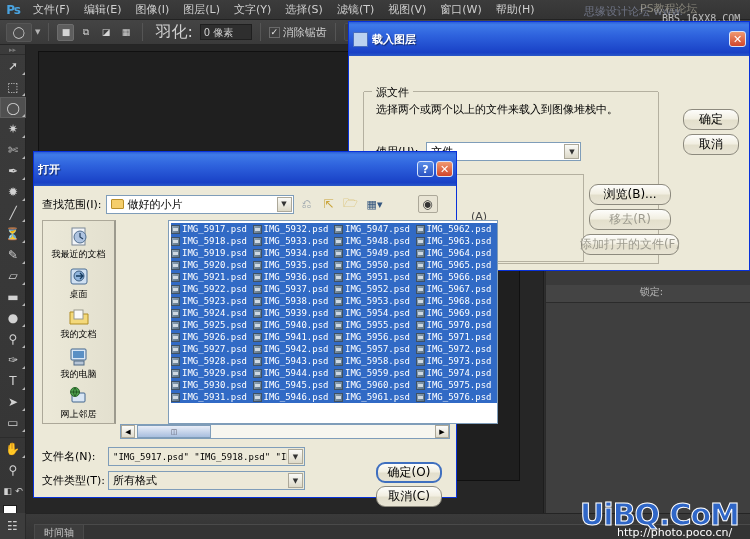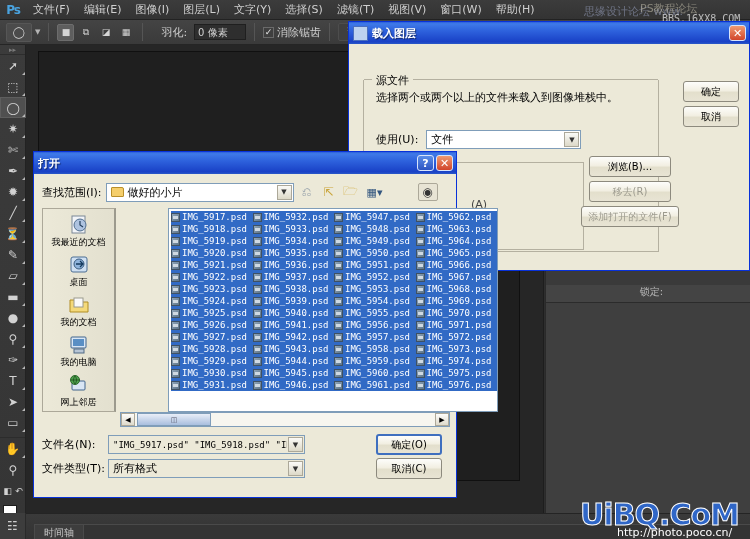--- a/index.html
+++ b/index.html
@@ -40,21 +40,21 @@
   .ob-tool{
     width:26px; height:19px; background:#4b4b4b; border:1px solid #565656;
     border-radius:2px; display:flex; align-items:center; justify-content:center;
     color:#d8d8d8; font-size:11px;
   }
   .ob-btnsm{
     width:17px; height:17px; display:flex; align-items:center; justify-content:center;
     color:#d5d5d5; font-size:9px; border:1px solid transparent;
   }
   .ob-btnsm.active{ background:#5e5e5e; border:1px solid #6d6d6d; border-radius:2px;}
-  .ob-label{ color:#d0d0d0; font-size:11px; margin:0 4px 0 10px; }
+  .ob-label{ color:#d0d0d0; font-size:16px; margin:0 4px 0 4px; }
   .ob-input{
     width:52px; height:16px; background:#2e2e2e; border:1px solid #1f1f1f;
     color:#d0d0d0; font-size:10px; line-height:16px; padding-left:3px;
   }
   .ob-check{ display:flex; align-items:center; gap:3px; color:#d0d0d0; font-size:11px;}
   .ob-checkbox{
     width:11px;height:11px;background:#3f3f3f;border:1px solid #6a6a6a;
     color:#e8e8e8;font-size:9px;line-height:9px;text-align:center;
   }
   .ob-greybtn{
@@ -132,21 +132,21 @@
      font-family:"DejaVu Sans Mono","Liberation Mono",monospace; white-space:nowrap;}
   .wm-bot{ left:580px; top:497px; font-size:30px; font-weight:bold; color:#2f66c7;
      -webkit-text-stroke:1px #ffffff; letter-spacing:-1px; white-space:nowrap;
      font-family:"DejaVu Sans",sans-serif;}
   .wm-bot2{ left:617px; top:526px; font-size:11px; color:#ffffff; white-space:nowrap;
      font-family:"DejaVu Sans","Liberation Sans",sans-serif;}
 
   
   .xpwin{ position:absolute; background:#ece9d8; border:1px solid #0831d9; }
   .xp-title{
-    height:22px; background:linear-gradient(180deg,#2b5fd9 0%,#3f7ae8 8%,#2e62dd 40%,#1941c6 90%,#2a58c7 100%);
+    height:34px; background:linear-gradient(180deg,#2b5fd9 0%,#3f7ae8 8%,#2e62dd 40%,#1941c6 90%,#2a58c7 100%);
     display:flex; align-items:center; padding:0 3px 0 4px; color:#fff;
     font-size:11px; font-weight:bold; text-shadow:1px 1px 1px rgba(0,0,0,.5);
   }
   .xp-title .tname{ flex:1; white-space:nowrap; overflow:hidden; }
   .xp-sysicon{ width:15px;height:15px; margin-right:4px; background:#bcd2f0;
     border:1px solid #4a6fbf; }
   .xp-btn-q, .xp-btn-x{
     width:17px;height:16px; border:1px solid #d8e4fb; border-radius:3px;
     display:flex;align-items:center;justify-content:center;
     font-size:11px; font-weight:bold; color:#fff; margin-left:2px;
@@ -161,22 +161,22 @@
   }
   .xp-group .gtop{
     position:absolute; top:-1px; left:0; right:0; height:1px; background:#b4b0a0;
   }
   .xp-legend{
     position:absolute; top:-7px; left:8px; background:#ece9d8; padding:0 4px;
     font-size:11px; color:#000;
   }
   .xp-button{
     background:linear-gradient(180deg,#fdfdfb 0%,#f2efe2 45%,#e3dfcc 55%,#e8e4d4 100%);
-    border:1px solid #8d8a7e; border-radius:3px; font-size:10px; color:#000;
-    display:flex; align-items:center; justify-content:center; white-space:nowrap;
+    border:1px solid #8d8a7e; border-radius:9px; font-size:12px; color:#000;
+    display:flex; align-items:center; justify-content:center; white-space:nowrap;margin-top:16px;
   }
   .xp-button.disabled{ color:#9c9a8e; }
   .xp-button.default{ border:2px solid #3f6fbf; }
   .xp-combo{ background:#fff; border:1px solid #7f9db9; display:flex; align-items:center;justify-content:flex-end;}
   .xp-combo .cval{ flex:1; font-size:11px; padding-left:4px; white-space:nowrap;
      overflow:hidden; display:flex; align-items:center; gap:4px;}
   .xp-combo .carrow{
     width:15px; align-self:stretch; margin:1px; background:linear-gradient(#fafaf7,#ddd9c8);
     border:1px solid #aca899; display:flex;align-items:center;justify-content:center;
     font-size:7px; color:#333;

